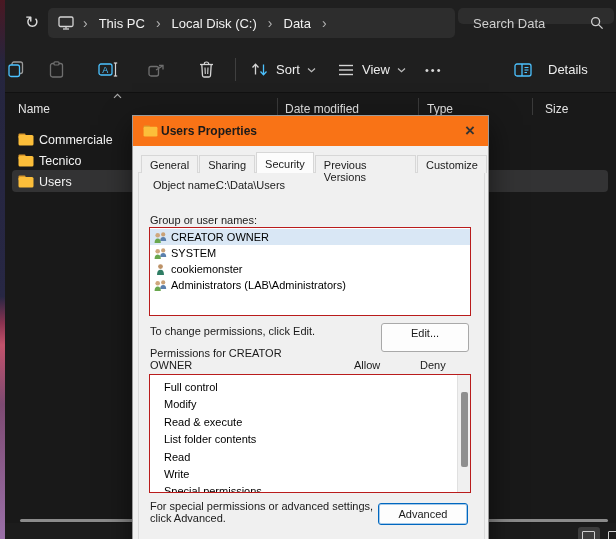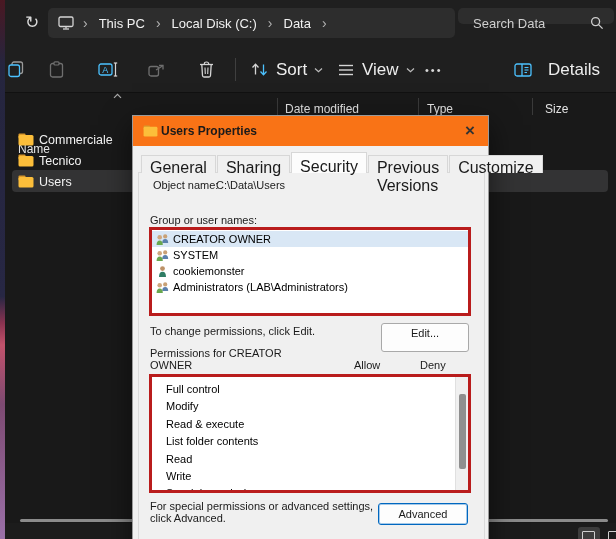--- a/index.html
+++ b/index.html
@@ -23,21 +23,21 @@
     border-radius:5px;}
   .searchbar input{position:absolute;left:0;top:0;width:128px;height:30px;background:transparent;
     border:none;outline:none;color:#cfcfcf;font-family:"Liberation Sans",sans-serif;font-size:13px;padding:0 0 0 15px;}
   .searchbar input::placeholder{color:#cfcfcf;opacity:1;}
   .search-ico{position:absolute;right:10px;top:8px;}
 
   
   .toolbar{position:absolute;left:5px;top:46px;right:0;height:47px;background:#1f1f1f;
     border-bottom:1px solid #111;}
   .tb{position:absolute;top:0;height:47px;display:flex;align-items:center;cursor:default;}
-  .tb-label{font-size:17px;color:#ededed;}
+  .tb-label{font-size:13px;color:#ededed;}
   .tb-sep{position:absolute;left:230px;top:12px;width:1px;height:23px;background:#3f3f3f;}
   .dim{opacity:.45;}
   .dots{font-size:11px;letter-spacing:2px;color:#d9d9d9;}
   .chev-sm{margin-left:7px;}
 
   
   .filearea{position:absolute;left:5px;top:93px;right:0;bottom:0;background:#191919;}
   .colhead{position:absolute;font-size:12px;color:#e4e4e4;top:9px;cursor:default;}
   .colsep{position:absolute;top:5px;width:1px;height:17px;background:#3a3a3a;}
   .sortcaret{position:absolute;left:108px;top:0px;}
@@ -53,26 +53,26 @@
 
   
   .dialog{position:absolute;left:132px;top:115px;width:357px;height:460px;background:#f0f0f0;
     border:1px solid #9a9a9a;box-shadow:0 10px 28px rgba(0,0,0,.55);color:#1a1a1a;}
   .dtitle{position:absolute;left:0;top:0;right:0;height:30px;background:#f97316;font-weight:bold;}
   .dtitle .dfold{position:absolute;left:10px;top:9px;}
   .dtitle .dtext{position:absolute;left:28px;top:8px;font-size:12px;color:#1a1a1a;}
   .dclose{position:absolute;right:6px;top:3px;width:24px;height:24px;text-align:center;
     font-size:17px;line-height:24px;color:#333;cursor:default;}
   .tabstrip{position:absolute;left:8px;top:36px;height:21px;display:flex;align-items:flex-end;z-index:3;}
-  .tab{font-size:16px;padding:3px 8px 3px 8px;background:#f0f0f0;border:1px solid #d7d7d7;
+  .tab{font-size:11px;padding:3px 8px 3px 8px;background:#f0f0f0;border:1px solid #d7d7d7;
     border-bottom:none;margin-right:1px;height:18px;cursor:default;}
   .tab.active{background:#fcfcfc;height:21px;padding-top:5px;position:relative;z-index:4;}
   .page{position:absolute;left:5px;top:56px;width:347px;height:600px;border:1px solid #dadada;background:#f0f0f0;z-index:1;}
   .dlabel{position:absolute;font-size:11px;color:#1a1a1a;z-index:2;}
-  .listbox{position:absolute;left:16px;width:322px;background:#fff;border:3px solid #b91c1c;z-index:2;overflow:hidden;}
+  .listbox{position:absolute;left:16px;width:322px;background:#fff;border:1px solid #b91c1c;z-index:2;overflow:hidden;}
   .grouplist{top:111px;height:89px;padding-top:1px;}
   .gitem{height:16px;display:flex;align-items:center;padding-left:3px;font-size:11px;color:#000;cursor:default;}
   .gitem.sel{background:#d9e7f5;}
   .gitem svg{margin-right:3px;flex:none;}
   .permlist{top:258px;height:119px;}
   .pitem{padding-left:14px;font-size:11px;color:#000;height:17.4px;line-height:17.4px;cursor:default;}
   .pitem:first-child{margin-top:4px;}
   .vscroll{position:absolute;right:0;top:0;bottom:0;width:13px;background:#f0f0f0;border-left:1px solid #e0e0e0;}
   .vthumb{position:absolute;left:3px;top:17px;width:7px;height:75px;background:#8f8f8f;border-radius:2px;}
   .dbtn{position:absolute;background:#fdfdfd;border:1px solid #a9a9a9;border-radius:3px;
@@ -192,21 +192,21 @@
         <line x1="10.5" y1="9.5" x2="13" y2="9.5" stroke="#4cc2ff" stroke-width="1.1"></line>
       </svg>
       <span class="tb-label" style="margin-left:16px;">Details</span>
     </div>
   </div>
 
   <div class="filearea">
     <svg class="sortcaret" width="9" height="6" viewBox="0 0 9 6">
       <polyline points="1,4.8 4.5,1.3 8,4.8" fill="none" stroke="#a8a8a8" stroke-width="1.2"></polyline>
     </svg>
-    <div class="colhead" style="left:13px;margin-top:40px;">Name</div>
+    <div class="colhead" style="left:13px;">Name</div>
     <div class="colsep" style="left:272px;"></div>
     <div class="colhead" style="left:280px;">Date modified</div>
     <div class="colsep" style="left:413px;"></div>
     <div class="colhead" style="left:422px;">Type</div>
     <div class="colsep" style="left:527px;"></div>
     <div class="colhead" style="left:540px;">Size</div>
 
     <div class="rowsel"></div>
 
     <div class="frow" style="top:36px;">

